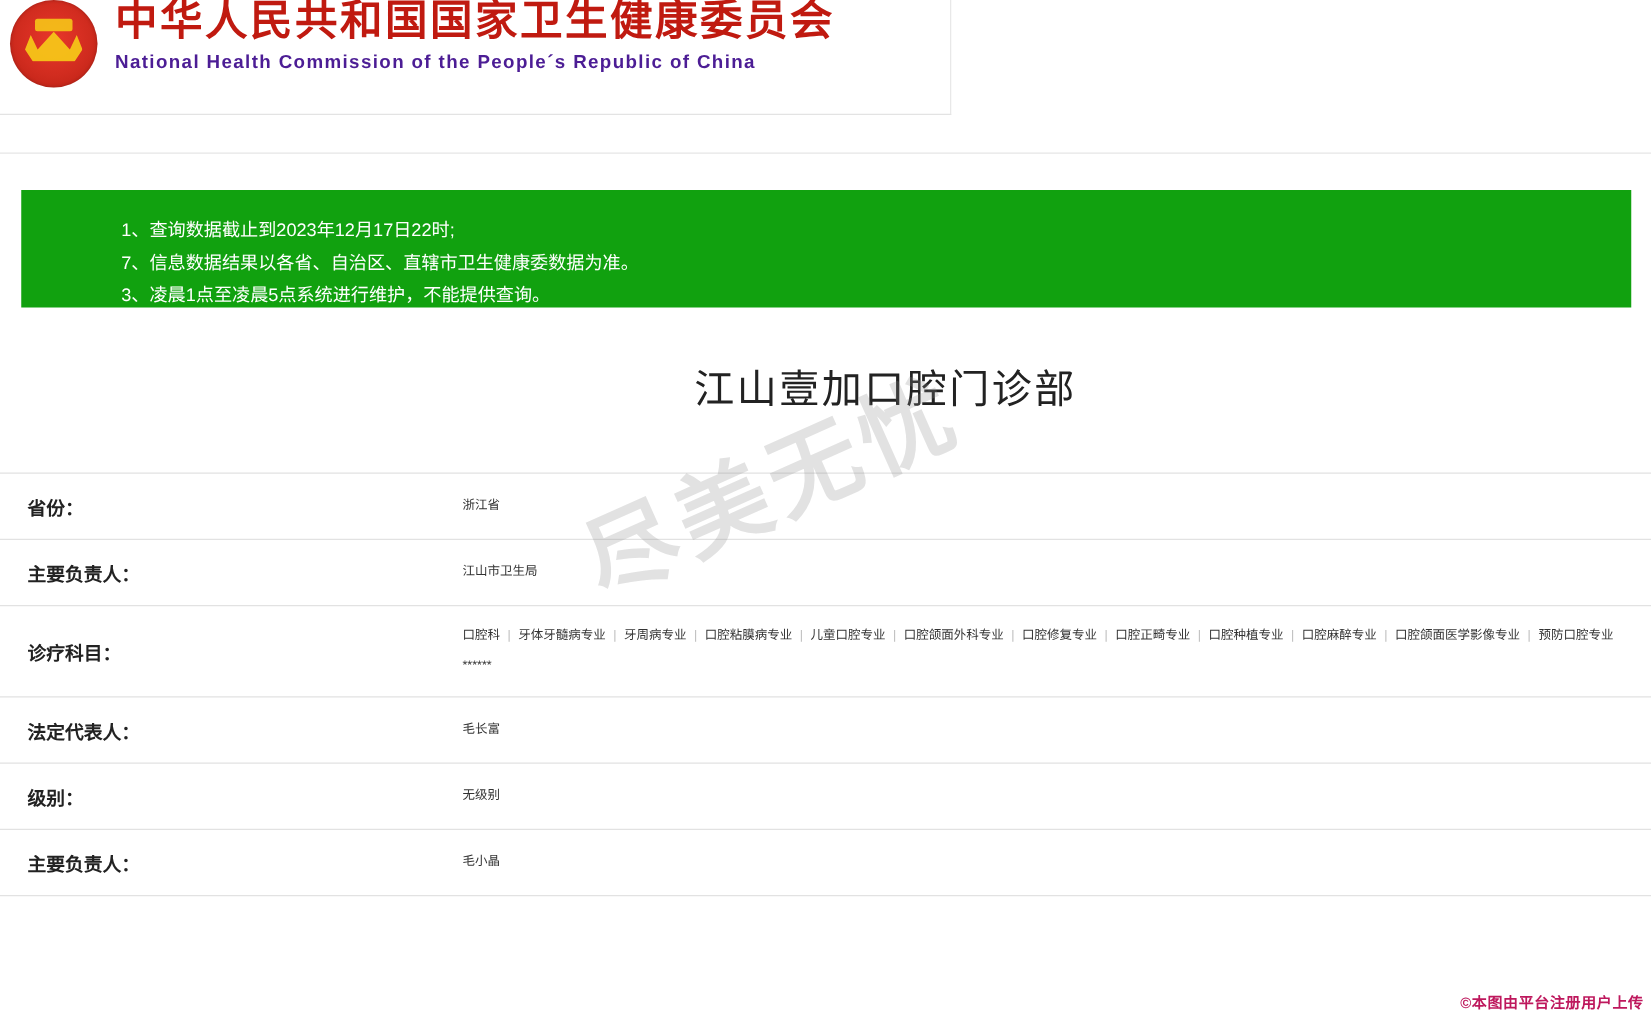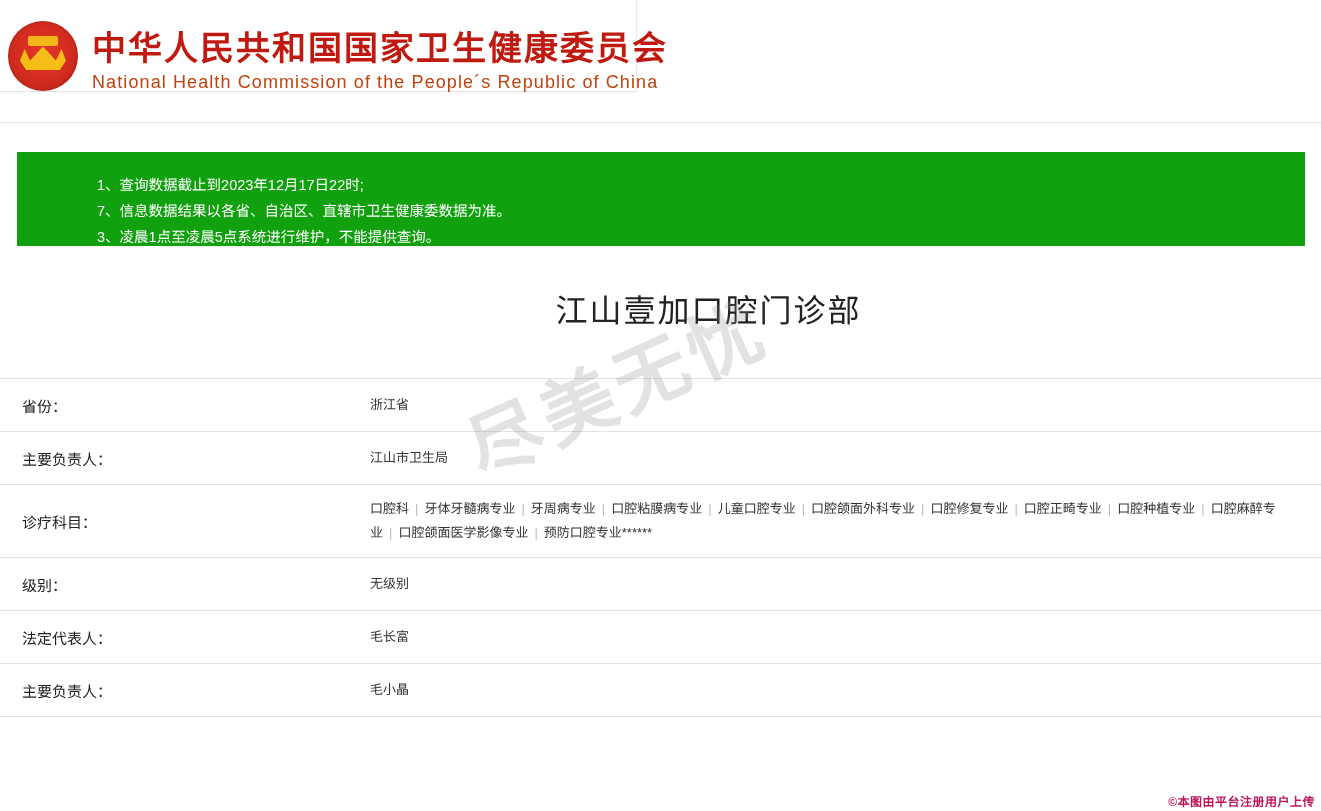--- a/index.html
+++ b/index.html
@@ -13,27 +13,27 @@
     width: 1321px;
     height: 811px;
     position: relative;
     overflow: hidden;
     color: #333;
   }
 
   
   .header-banner {
     position: relative;
-    width: 637px;
+    width: 761px;
     height: 92px;
     box-sizing: border-box;
     border-bottom: 1px solid #e3e3e3;
     border-right: 1px solid #e8e8e8;
     display: flex;
-    align-items: flex-end;
+    align-items: flex-start;
     padding-left: 8px;
     background: #fff;
   }
   .emblem {
     width: 70px;
     height: 70px;
     border-radius: 50%;
     background: radial-gradient(circle at 50% 45%, #e8362a 0%, #d12c1f 55%, #b81f13 100%);
     position: relative;
     flex: 0 0 auto;
@@ -70,23 +70,23 @@
   .banner-title {
     font-family: "DejaVu Sans", "Liberation Sans", sans-serif;
     font-size: 34px;
     font-weight: bold;
     color: #c01a10;
     letter-spacing: 2px;
     white-space: nowrap;
   }
   .banner-sub {
     margin-top: 8px;
-    font-size: 18px;
-    font-weight: normal;
-    color: #c2410c;
+    font-size: 15px;
+    font-weight: bold;
+    color: #4c1d95;
     letter-spacing: 1.1px;
     white-space: nowrap;
   }
 
   .header-rule {
     position: absolute;
     left: 0;
     top: 122px;
     width: 1321px;
     height: 1px;
@@ -129,29 +129,29 @@
     top: 378px;
     width: 1321px;
     border-collapse: collapse;
     table-layout: fixed;
   }
   .detail-table tr { border-bottom: 1px solid #e2e2e2; }
   .detail-table tr:first-child { border-top: 1px solid #e2e2e2; }
   .detail-table th {
     width: 346px;
     text-align: left;
-    font-weight: normal;
+    font-weight: bold;
     font-size: 15px;
     color: #222;
     padding: 14px 0 14px 22px;
     vertical-align: middle;
     background: #fff;
   }
   .detail-table td {
-    font-size: 13px;
+    font-size: 10px;
     color: #333;
     padding: 14px 20px 14px 2px;
     vertical-align: middle;
     line-height: 24px;
   }
   .row-tall th, .row-tall td { padding-top: 12px; padding-bottom: 12px; }
   .dept-list span.sep { color: #bdbdbd; padding: 0 6px; }
 
   
   .watermark {
@@ -206,28 +206,28 @@
     </tr>
     <tr>
       <th>主要负责人：</th>
       <td>江山市卫生局</td>
     </tr>
     <tr class="row-tall">
       <th>诊疗科目：</th>
       <td class="dept-list">口腔科<span class="sep">|</span>牙体牙髓病专业<span class="sep">|</span>牙周病专业<span class="sep">|</span>口腔粘膜病专业<span class="sep">|</span>儿童口腔专业<span class="sep">|</span>口腔颌面外科专业<span class="sep">|</span>口腔修复专业<span class="sep">|</span>口腔正畸专业<span class="sep">|</span>口腔种植专业<span class="sep">|</span>口腔麻醉专业<span class="sep">|</span>口腔颌面医学影像专业<span class="sep">|</span>预防口腔专业******</td>
     </tr>
     <tr>
+      <th>法定代表人：</th>
+      <td>毛长富</td>
+    </tr>
+    <tr>
       <th>级别：</th>
       <td>无级别</td>
     </tr>
     <tr>
-      <th>法定代表人：</th>
-      <td>毛长富</td>
-    </tr>
-    <tr>
       <th>主要负责人：</th>
       <td>毛小晶</td>
     </tr>
 
   </tbody>
 </table>
 
 <div class="watermark">尽美无忧</div>
 <div class="corner-mark">©本图由平台注册用户上传</div>
 

